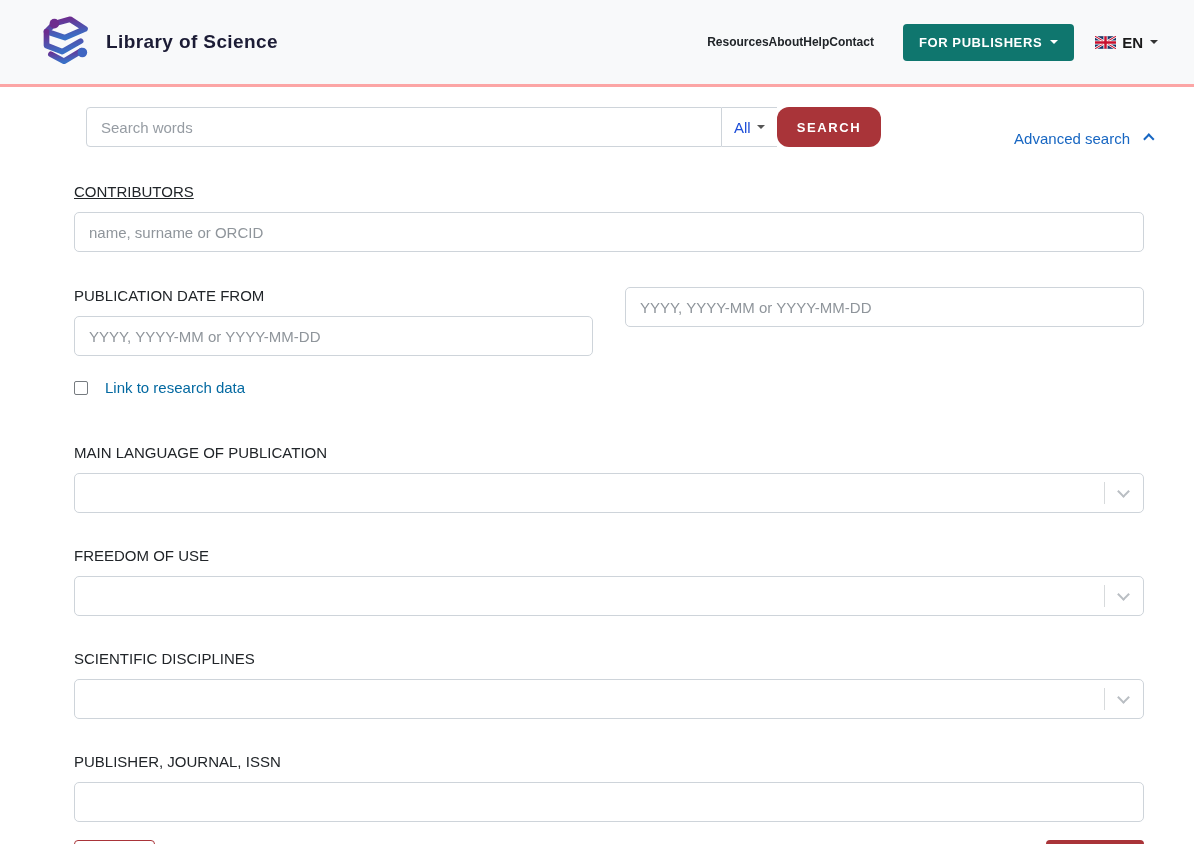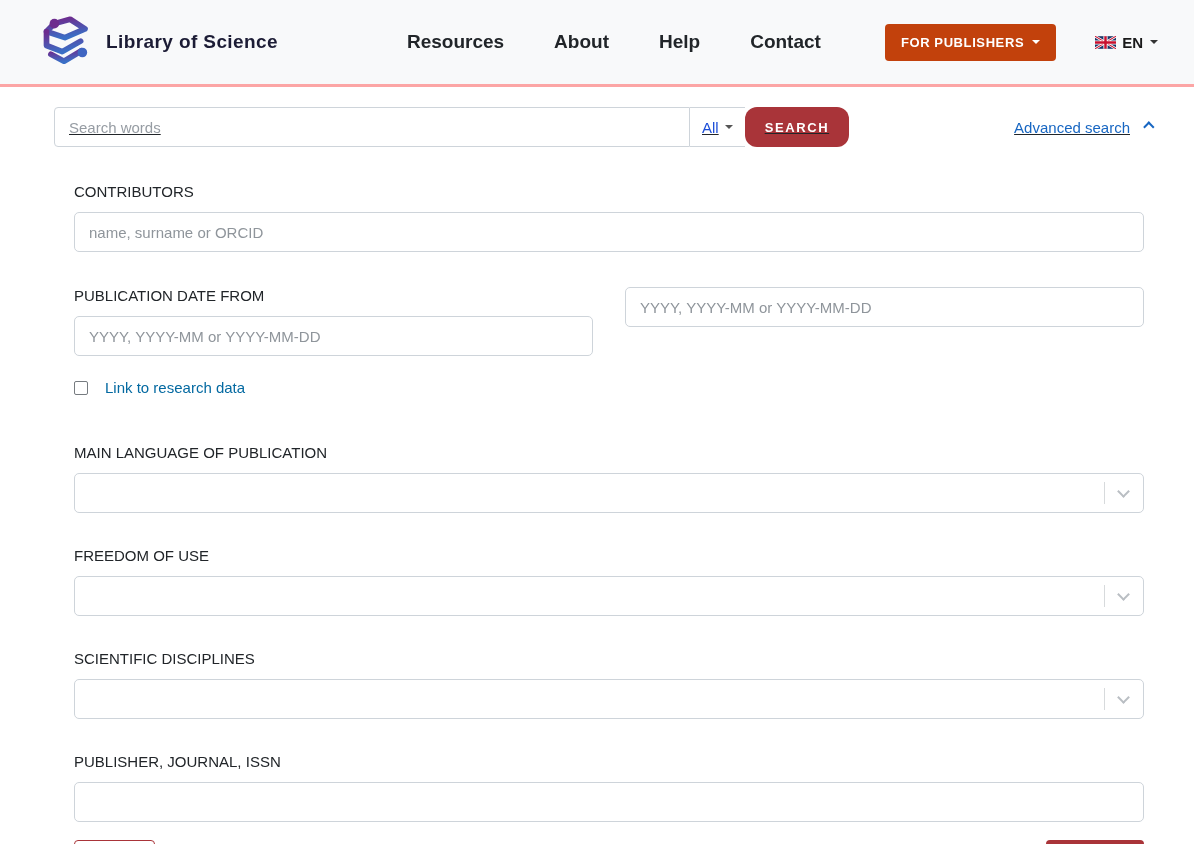--- a/index.html
+++ b/index.html
@@ -22,30 +22,29 @@
   .logo-wrap { display: flex; align-items: center; cursor: pointer; }
   .logo-icon { width: 56px; height: 58px; margin-right: 14px; }
   .brand-title {
     font-size: 19px;
     font-weight: 700;
     color: #1c1c35;
     letter-spacing: 0.4px;
   }
   .nav { display: flex; align-items: center; margin-left: auto; }
   .nav-item {
-    font-size: 19px;
+    font-size: 12px;
     font-weight: 700;
     color: #212529;
-    margin-left: 50px;
     cursor: pointer;
     text-decoration: none;
   }
   .pub-btn {
-    margin-left: 64px;
-    background: #c2410c;
+    margin-left: 29px;
+    background: #0f766e;
     color: #ffffff;
     border: none;
     border-radius: 4px;
     font-family: "Liberation Sans", sans-serif;
     font-size: 13px;
     font-weight: 700;
     letter-spacing: 0.6px;
     padding: 11px 16px;
     display: flex;
     align-items: center;
@@ -53,35 +52,34 @@
   }
   .caret-down {
     display: inline-block;
     width: 0; height: 0;
     border-left: 4px solid transparent;
     border-right: 4px solid transparent;
     border-top: 4px solid currentColor;
     margin-left: 8px;
   }
   .lang-wrap {
-    margin-left: 39px;
+    margin-left: 21px;
     display: flex;
     align-items: center;
     cursor: pointer;
   }
   .flag { width: 21px; height: 13px; margin-right: 6px; }
   .lang-label { font-size: 15px; font-weight: 700; color: #1a1a1a; }
   .lang-wrap .caret-down { border-top-color: #333; margin-left: 7px; }
 
   
   .search-row {
     display: flex;
-    align-items: center;
-    margin: 20px 44px 0 54px;
-    text-decoration: underline;
+    align-items: flex-end;
+    margin: 20px 44px 0 86px;
   }
   .search-group { display: flex; height: 40px; }
   .search-input {
     width: 636px;
     height: 40px;
     border: 1px solid #ced4da;
     border-radius: 4px 0 0 4px;
     padding: 0 14px;
     font-family: "Liberation Sans", sans-serif;
     font-size: 15px;
@@ -149,21 +147,21 @@
     border: 1px solid #ced4da;
     border-radius: 5px;
     padding: 0 14px;
     font-family: "Liberation Sans", sans-serif;
     font-size: 15px;
     color: #0f172a;
     outline: none;
   }
   .text-field::placeholder { color: #8f959b; }
   .section { margin-top: 34px; }
-  .section.first { margin-top: 7px; }
+  .section.first { margin-top: 7px; text-decoration: underline; }
   .date-row { display: flex; gap: 32px; margin-top: 35px; }
   .date-col { flex: 1; }
   .checkbox-row {
     margin-top: 23px;
     display: flex;
     align-items: center;
     cursor: pointer;
   }
   .checkbox {
     width: 14px; height: 14px;

